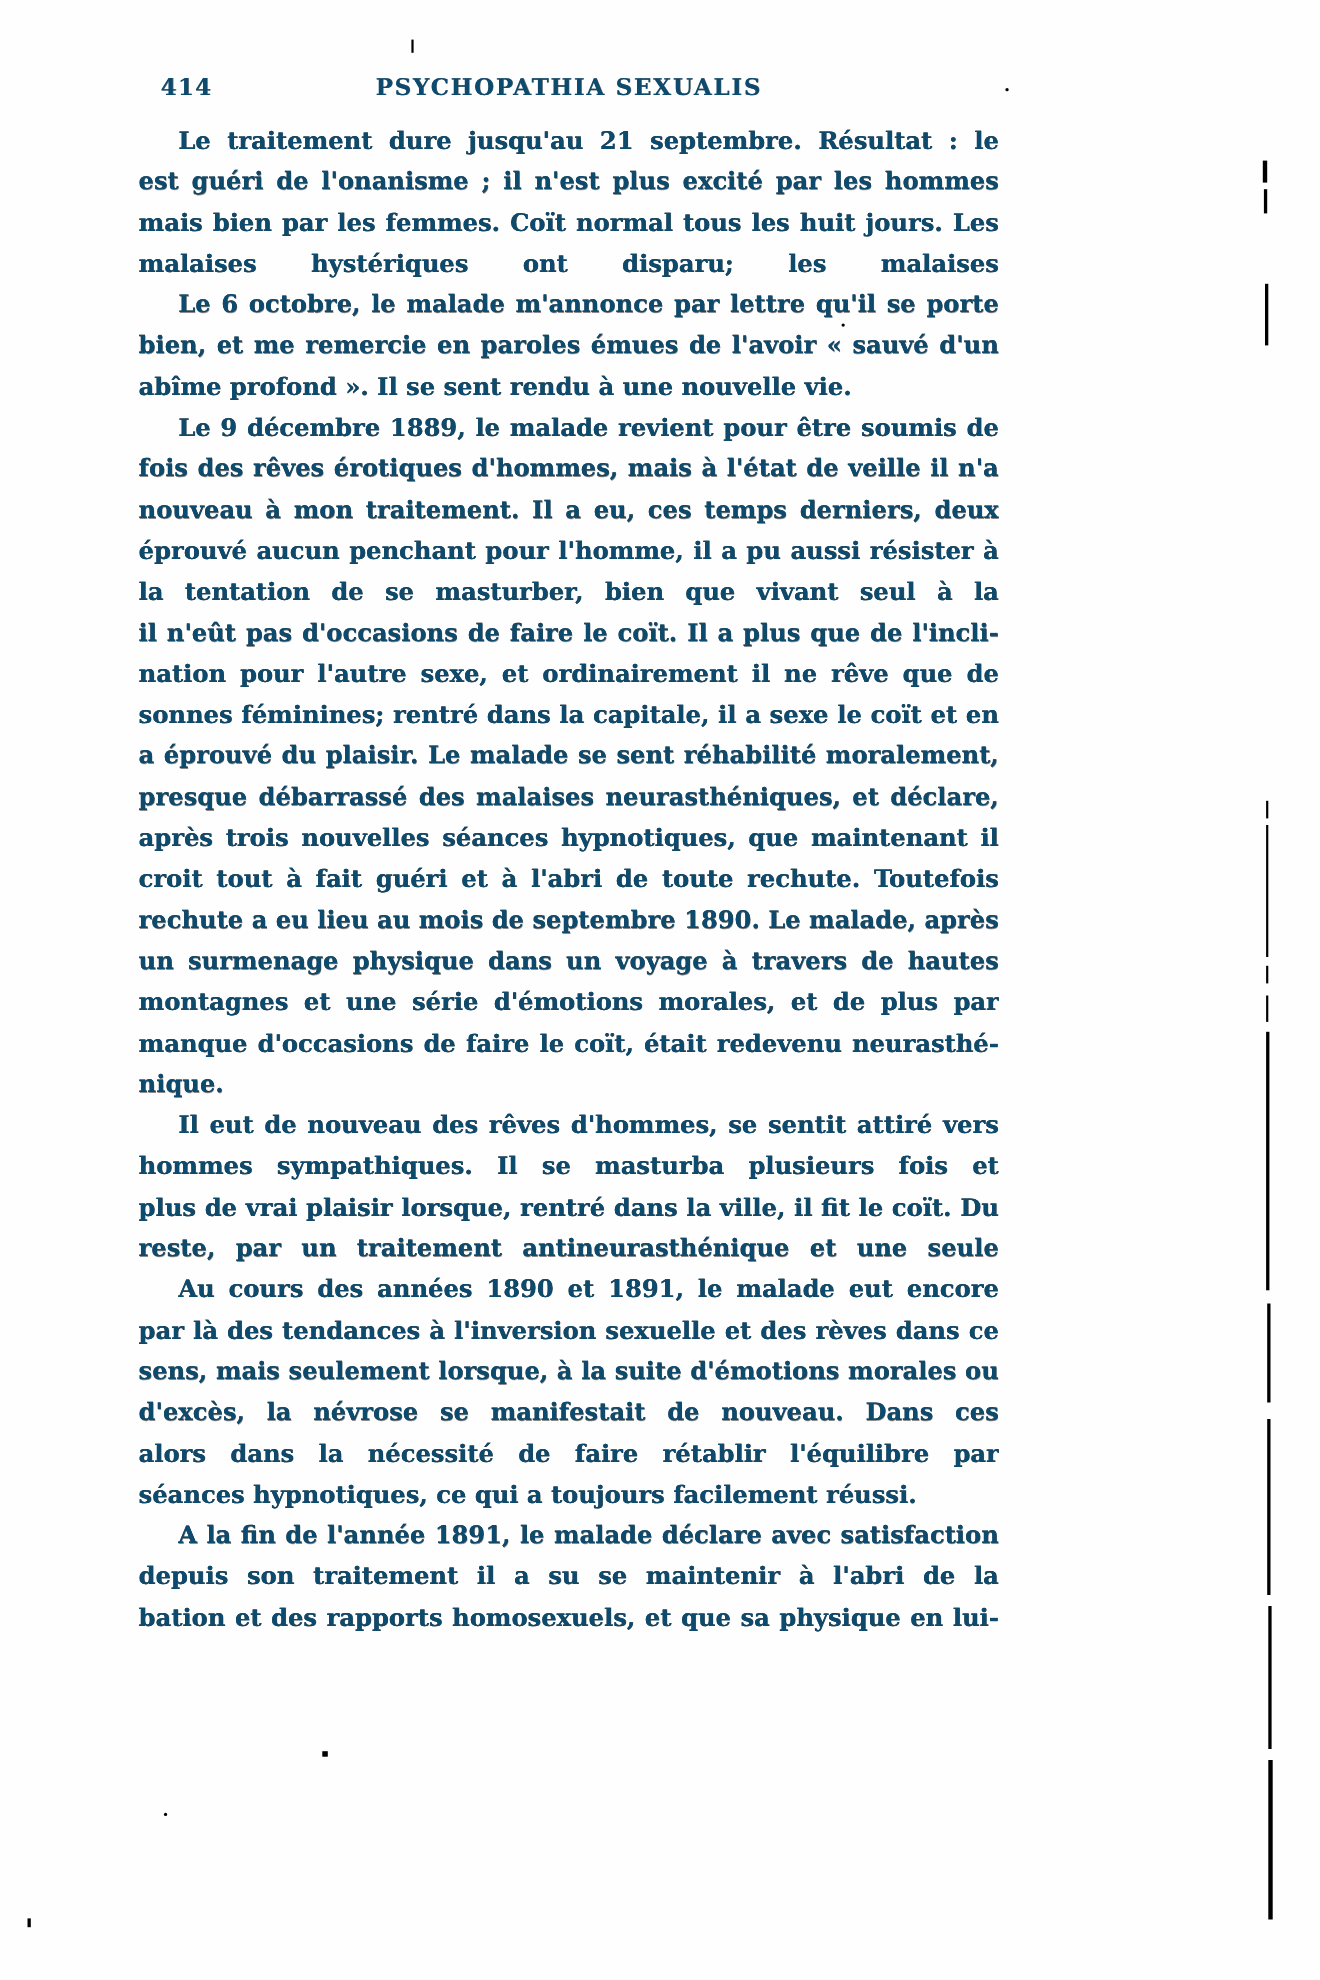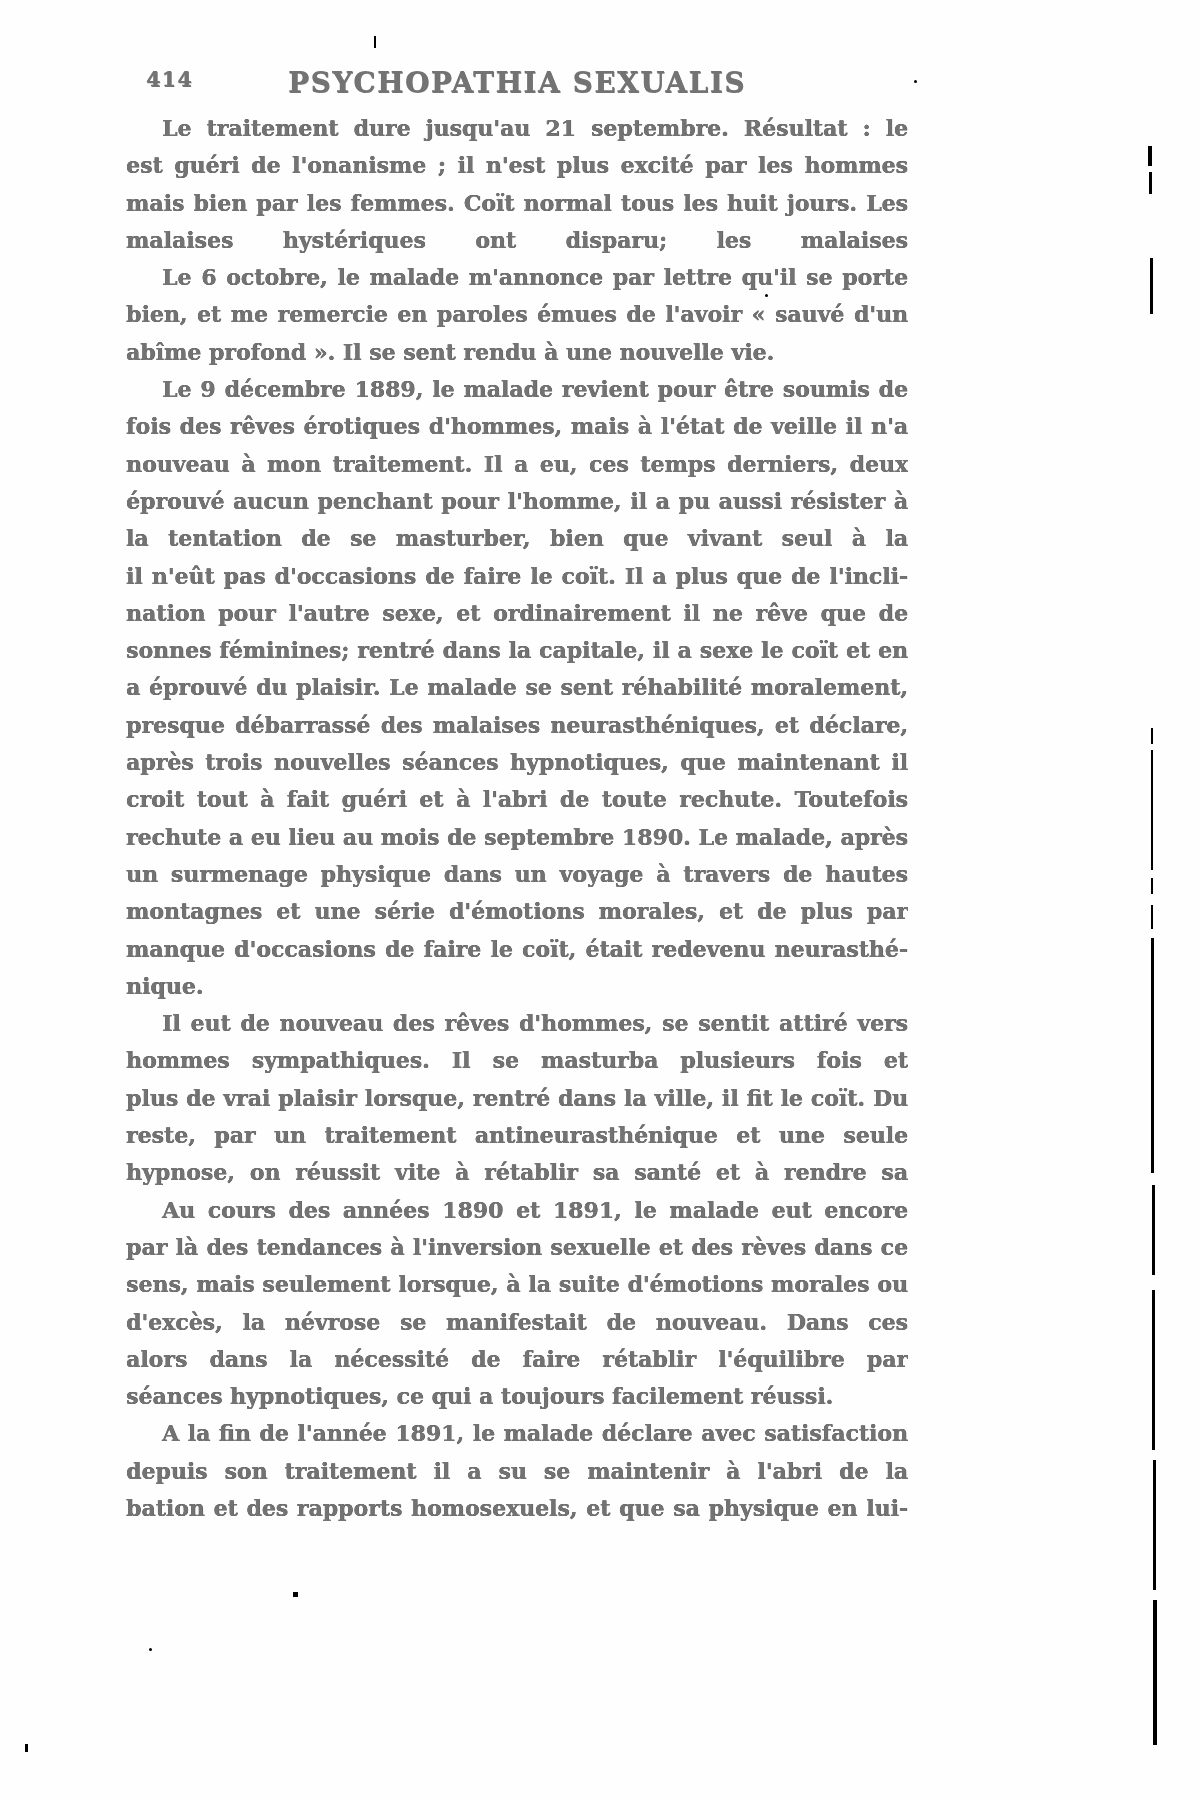--- a/index.html
+++ b/index.html
@@ -7,21 +7,21 @@
     padding: 0;
     background: #ffffff;
   }
   #page {
     position: relative;
     width: 1200px;
     height: 1800px;
     background: #fefefe;
     overflow: hidden;
     font-family: "DejaVu Serif", "Liberation Serif", serif;
-    color: #737373;
+    color: #0c4a6e;
   }
   
   #running-head {
     position: absolute;
     top: 66px;
     left: 126px;
     width: 782px;
     height: 32px;
   }
   #page-number {
@@ -32,21 +32,21 @@
     font-weight: bold;
     letter-spacing: 1px;
     text-shadow: 0.5px 0.5px 0 rgba(0,0,0,0.55);
   }
   #head-title {
     position: absolute;
     left: 0;
     width: 100%;
     top: 0;
     text-align: center;
-    font-size: 28px;
+    font-size: 21px;
     font-weight: bold;
     letter-spacing: 1.5px;
     text-shadow: 0.5px 0.5px 0 rgba(0,0,0,0.55);
   }
   
   #text-block {
     position: absolute;
     top: 110px;
     left: 126px;
     width: 782px;
@@ -115,21 +115,20 @@
       <div class="ln">montagnes et une série d'émotions morales, et de plus par</div>
       <div class="ln">manque d'occasions de faire le coït, était redevenu neurasthé-</div>
       <div class="ln la">nique.</div>
     </div>
 
     <div class="para">
       <div class="ln fi">Il eut de nouveau des rêves d'hommes, se sentit attiré vers des</div>
       <div class="ln">hommes sympathiques. Il se masturba plusieurs fois et n'éprouva</div>
       <div class="ln">plus de vrai plaisir lorsque, rentré dans la ville, il fit le coït. Du</div>
       <div class="ln">reste, par un traitement antineurasthénique et une seule</div>
-      <div class="ln">hypnose, on réussit vite à rétablir sa santé et à rendre sa</div>
     </div>
 
     <div class="para">
       <div class="ln fi">Au cours des années 1890 et 1891, le malade eut encore par-ci</div>
       <div class="ln">par là des tendances à l'inversion sexuelle et des rèves dans ce</div>
       <div class="ln">sens, mais seulement lorsque, à la suite d'émotions morales ou</div>
       <div class="ln">d'excès, la névrose se manifestait de nouveau. Dans ces moments,</div>
       <div class="ln">alors dans la nécessité de faire rétablir l'équilibre par quelques</div>
       <div class="ln la">séances hypnotiques, ce qui a toujours facilement réussi.</div>
     </div>

